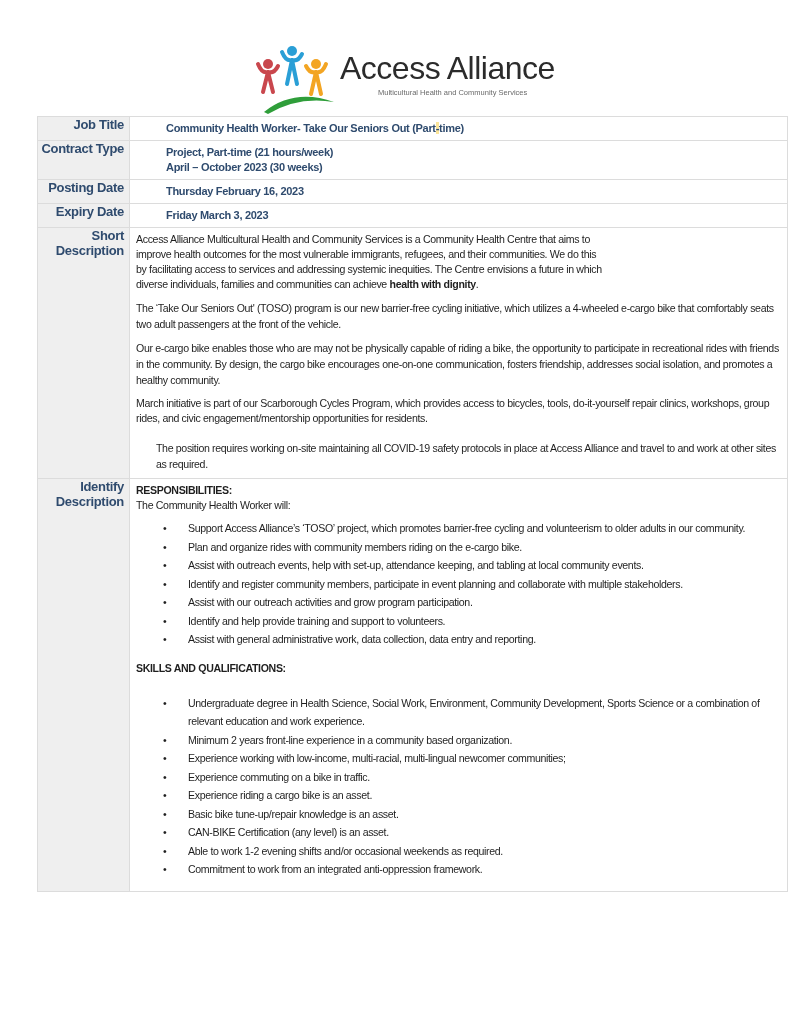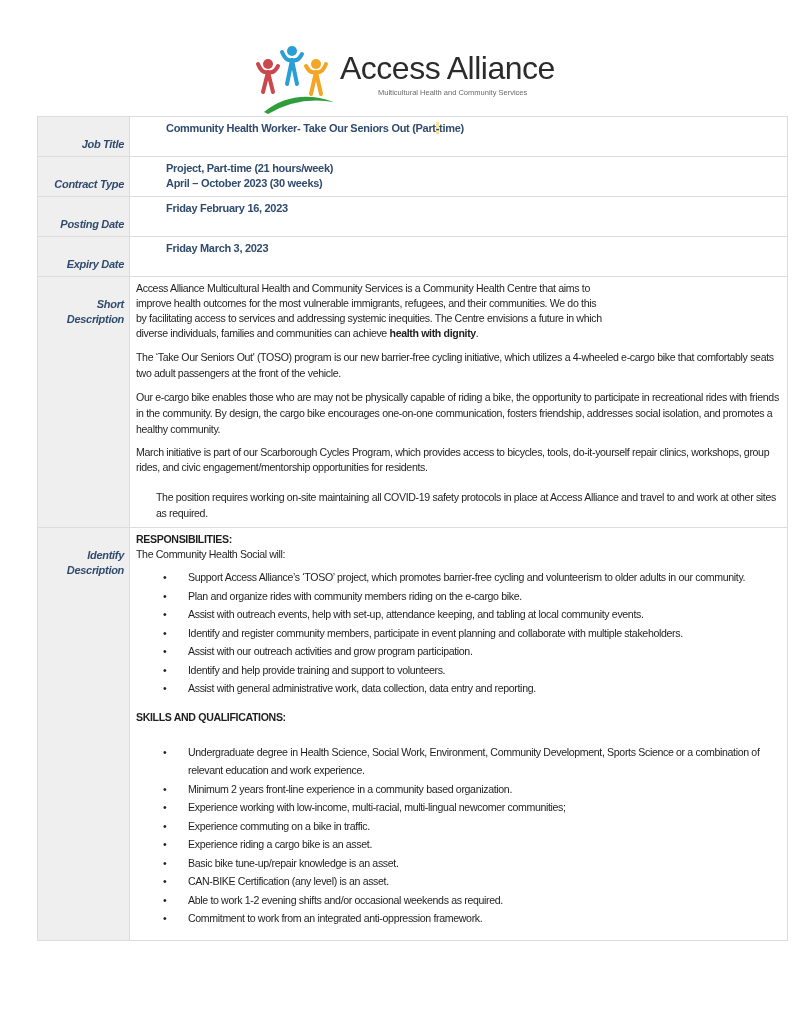--- a/index.html
+++ b/index.html
@@ -6,23 +6,23 @@
   body { width: 800px; height: 1024px; position: relative; overflow: hidden;
          font-family: "Liberation Sans Narrow", "Liberation Sans", sans-serif; }
   .logo { position: absolute; left: 254px; top: 42px; width: 290px; height: 74px; }
   .logo .word { position: absolute; left: 86px; top: 8px; font-family: "Liberation Sans", sans-serif;
                 font-size: 32px; color: #2b2b2b; letter-spacing: -0.5px; white-space: nowrap; }
   .logo .tag { position: absolute; left: 88px; top: 46px; font-family: "Liberation Sans", sans-serif;
                font-size: 7.5px; color: #6a6a6a; white-space: nowrap; padding-left: 36px; }
   table.job { position: absolute; left: 37px; top: 116px; width: 751px; border-collapse: collapse;
               font-size: 11.5px; }
   table.job td { border: 1.5px solid #dcdcdc; vertical-align: top; }
-  td.lbl { width: 86px; background: #efefef; text-align: right; padding: 20px 5px 4px 0;
-           font-family: "Liberation Sans", sans-serif; font-weight: bold; color: #2f4b6e; font-size: 11px;
-           line-height: 15px; letter-spacing: -0.3px; font-style: italic; }
+  td.lbl { width: 86px; background: #efefef; text-align: right; padding: 0 5px 4px 0;
+           font-family: "Liberation Sans", sans-serif; font-weight: bold; color: #2f4b6e; font-size: 13px;
+           line-height: 15px; letter-spacing: -0.3px; }
   td.val { padding: 4px 6px; line-height: 15px; }
   td.val.meta { font-family: "Liberation Sans", sans-serif; font-weight: bold; color: #2f4b6e; font-size: 11px;
                 letter-spacing: -0.3px; padding-left: 36px; }
   .hl { background: #fbe59a; }
   .body { color: #1f1f1f; font-family: "Liberation Sans", sans-serif; font-size: 10.6px; letter-spacing: -0.35px; }
   .body p { margin: 0 0 8px 0; line-height: 16px; }
   .body p.tight { line-height: 15px; }
   .body .gap { margin-top: 14px; margin-left: 20px; }
   .body h4 { margin: 0; font-size: 10.6px; font-weight: bold; line-height: 15px; }
   .body ul { margin: 6px 0 8px 0; padding-left: 52px; list-style: none; }
@@ -54,21 +54,21 @@
   </tr>
   <tr>
     <td class="lbl">Contract Type</td>
     <td class="val meta">
       <div>Project, Part-time (21 hours/week)</div>
       <div>April – October 2023 (30 weeks)</div>
     </td>
   </tr>
   <tr>
     <td class="lbl">Posting Date</td>
-    <td class="val meta">Friday February 16, 2023</td>
+    <td class="val meta">Thursday February 16, 2023</td>
   </tr>
   <tr>
     <td class="lbl">Expiry Date</td>
     <td class="val meta">Friday March 3, 2023</td>
   </tr>
   <tr>
     <td class="lbl">
       <div>Short</div>
       <div>Description</div>
     </td>
@@ -85,21 +85,21 @@
       <p class="gap" style="margin-bottom:2px">The position requires working on-site maintaining all COVID-19 safety protocols in place at Access Alliance and travel to and work at other sites as required.</p>
     </td>
   </tr>
   <tr>
     <td class="lbl">
       <div>Identify</div>
       <div>Description</div>
     </td>
     <td class="val body">
       <h4>RESPONSIBILITIES:</h4>
-      <div style="line-height:15px">The Community Health Social will:</div>
+      <div style="line-height:15px">The Community Health Worker will:</div>
       <ul>
         <li>Support Access Alliance’s ‘TOSO’ project, which promotes barrier-free cycling and volunteerism to older adults in our community.</li>
         <li>Plan and organize rides with community members riding on the e-cargo bike.</li>
         <li>Assist with outreach events, help with set-up, attendance keeping, and tabling at local community events.</li>
         <li>Identify and register community members, participate in event planning and collaborate with multiple stakeholders.</li>
         <li>Assist with our outreach activities and grow program participation.</li>
         <li>Identify and help provide training and support to volunteers.</li>
         <li>Assist with general administrative work, data collection, data entry and reporting.</li>
       </ul>
       <h4 style="margin-top:12px">SKILLS AND QUALIFICATIONS:</h4>

